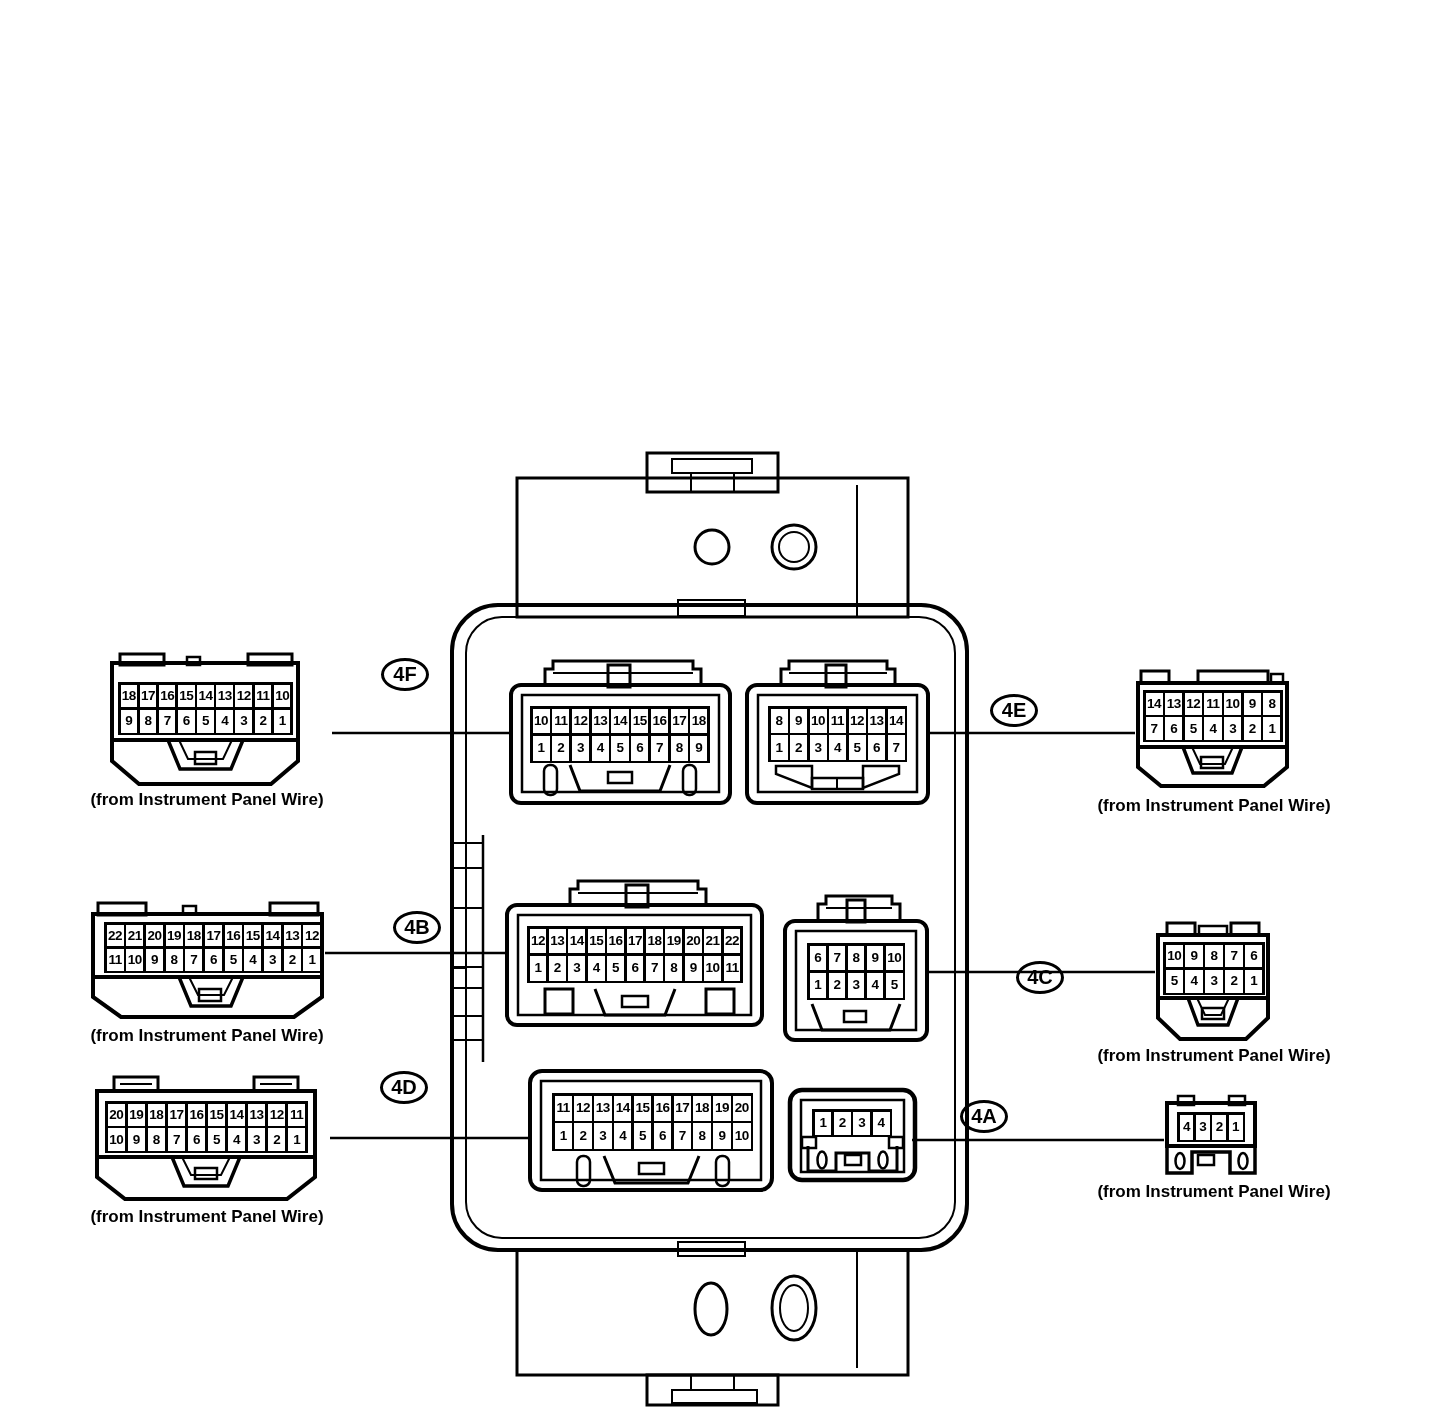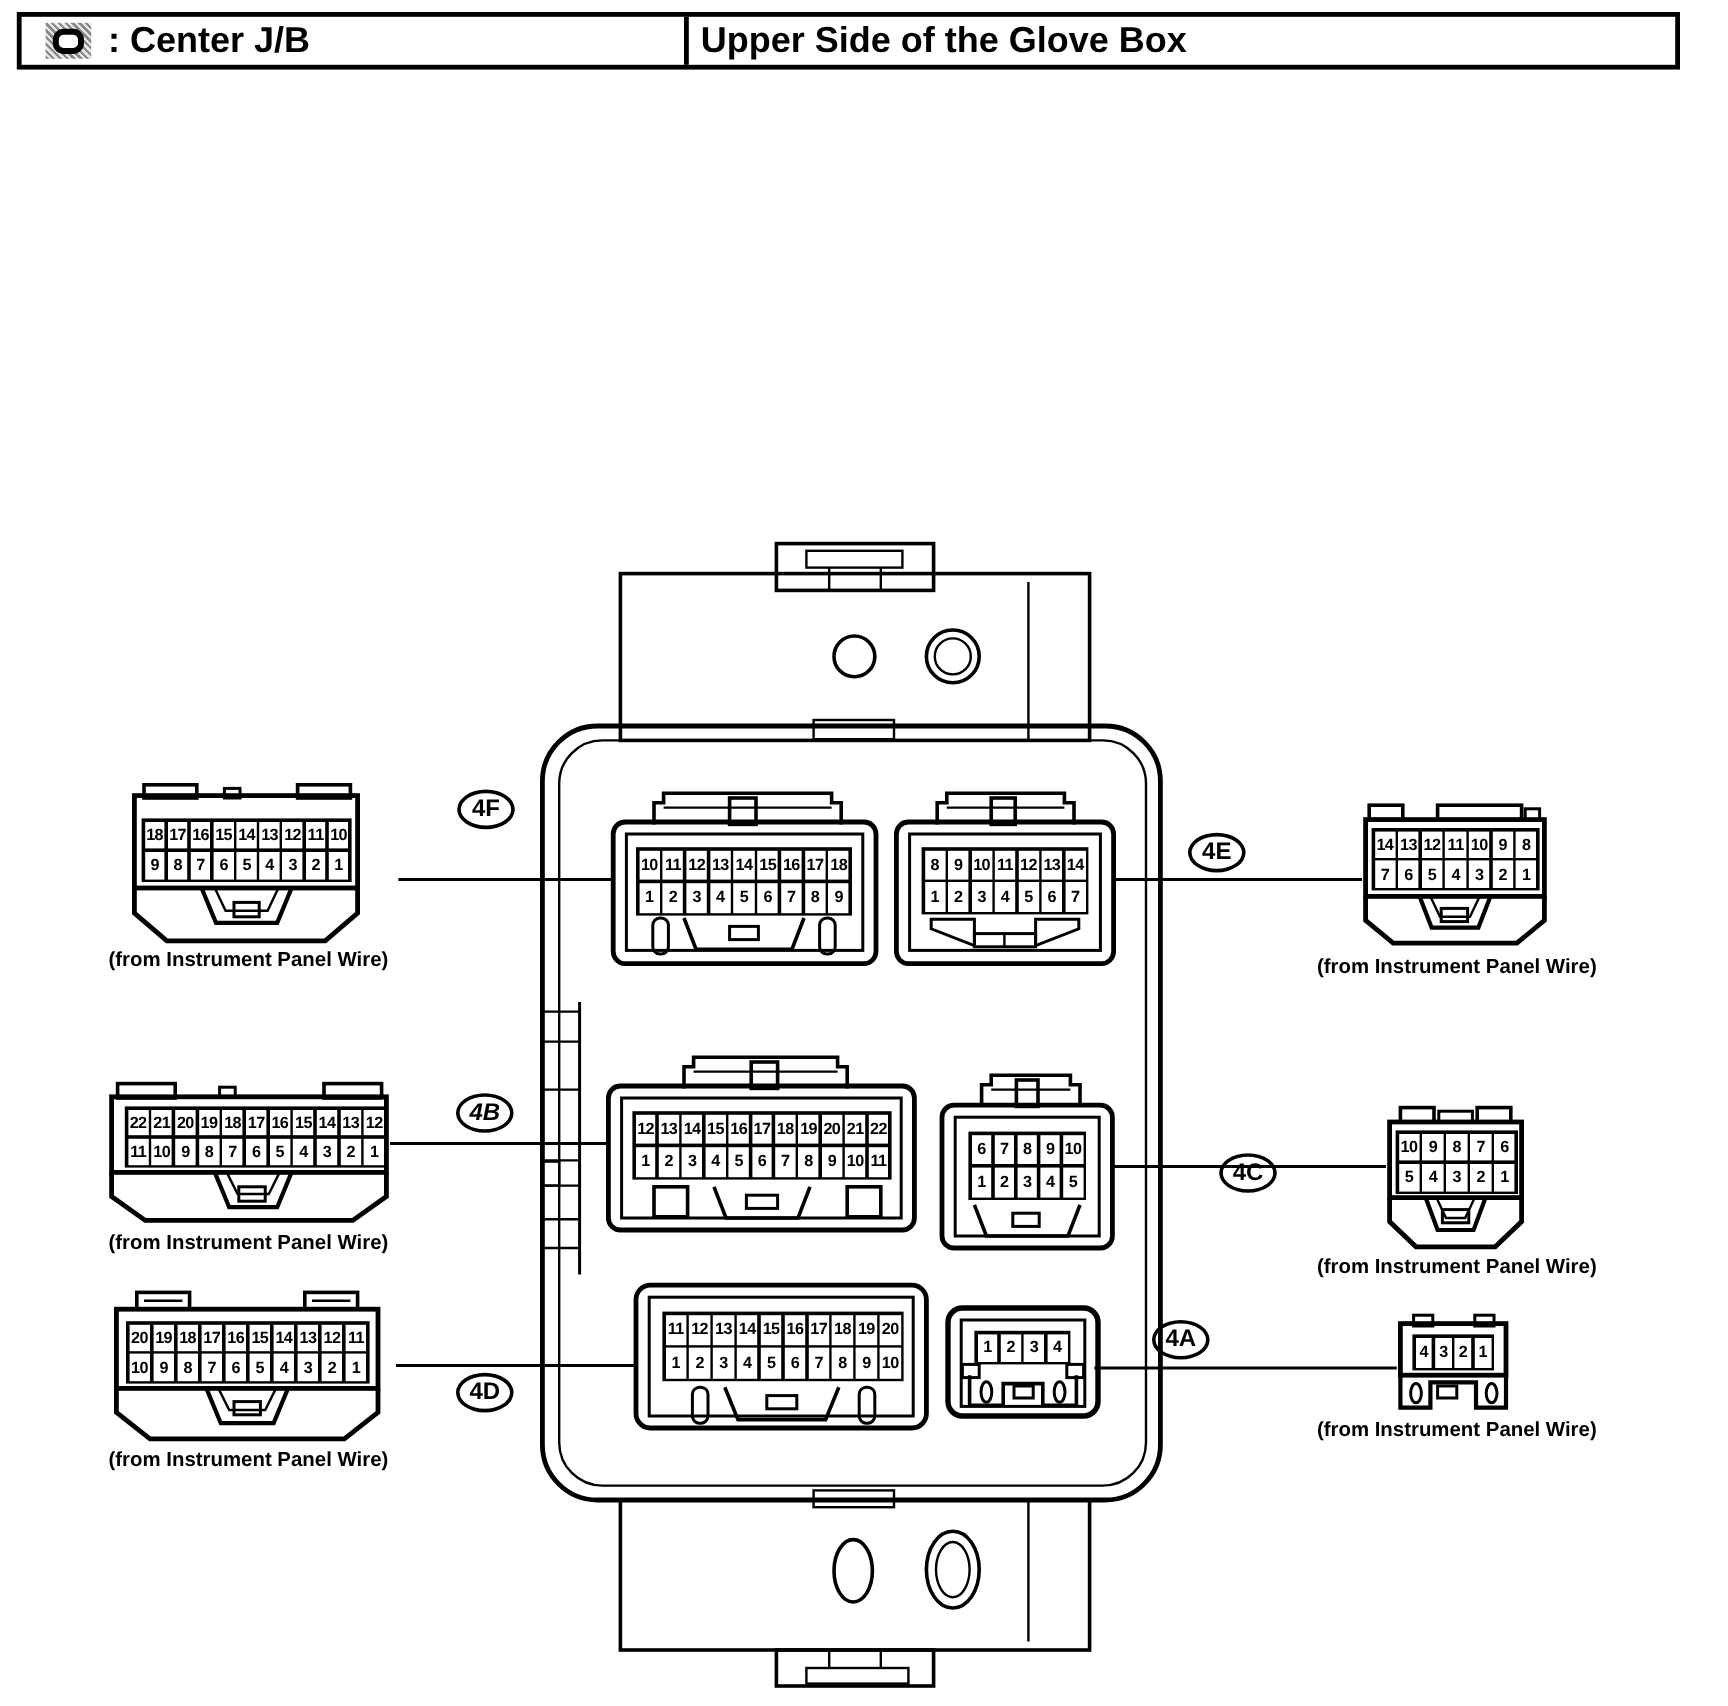--- a/index.html
+++ b/index.html
@@ -24,31 +24,20 @@
   .callout{position:absolute;width:48px;height:33px;border:3.5px solid #000;border-radius:50%;
            display:flex;align-items:center;justify-content:center;font-size:20px;font-weight:bold;box-sizing:border-box;}
   
   .caption{position:absolute;font-size:17px;font-weight:bold;white-space:nowrap;transform:translateX(-50%);}
 </style>
 </head>
 <body>
 
 <div class="page">
 
-  <div class="header-box">
-    <div class="header-left">
-      <span class="icon-outer">
-        <span class="icon-ring"></span>
-      </span>
-      <span class="header-text">: Center J/B</span>
-    </div>
-    <div class="header-right">
-      <span class="header-text">Upper Side of the Glove Box</span>
-    </div>
-  </div>
 
   <svg class="art" width="1440" height="1422" viewBox="0 0 1440 1422">
 
     <g>
 
       <rect x="647" y="453" width="131" height="39" stroke-width="3"></rect>
       <rect x="672" y="459" width="80" height="14" stroke-width="2"></rect>
       <line x1="691" y1="473" x2="691" y2="492" stroke-width="2"></line>
       <line x1="734" y1="473" x2="734" y2="492" stroke-width="2"></line>
 
@@ -423,22 +412,22 @@
       <div class="pin">10</div>
     </div>
   <div class="pingrid" style="left: 812px; top: 1109px; width: 80px; height: 28px; grid-template-columns: repeat(4, 1fr);">
       <div class="pin">1</div>
       <div class="pin">2</div>
       <div class="pin">3</div>
       <div class="pin">4</div>
     </div>
 
   <div class="callout" style="left:381px;top:658px;">4F</div>
-  <div class="callout" style="left:380px;top:911px;font-style:italic;">4B</div>
-  <div class="callout" style="left:380px;top:1144px;">4D</div>
+  <div class="callout" style="left:393px;top:911px;">4B</div>
+  <div class="callout" style="left:380px;top:1071px;">4D</div>
   <div class="callout" style="left:990px;top:694px;">4E</div>
   <div class="callout" style="left:1016px;top:961px;">4C</div>
   <div class="callout" style="left:960px;top:1100px;">4A</div>
 
   <div class="caption" style="left:207px;top:790px;">(from Instrument Panel Wire)</div>
   <div class="caption" style="left:207px;top:1026px;">(from Instrument Panel Wire)</div>
   <div class="caption" style="left:207px;top:1207px;">(from Instrument Panel Wire)</div>
   <div class="caption" style="left:1214px;top:796px;">(from Instrument Panel Wire)</div>
   <div class="caption" style="left:1214px;top:1046px;">(from Instrument Panel Wire)</div>
   <div class="caption" style="left:1214px;top:1182px;">(from Instrument Panel Wire)</div>

